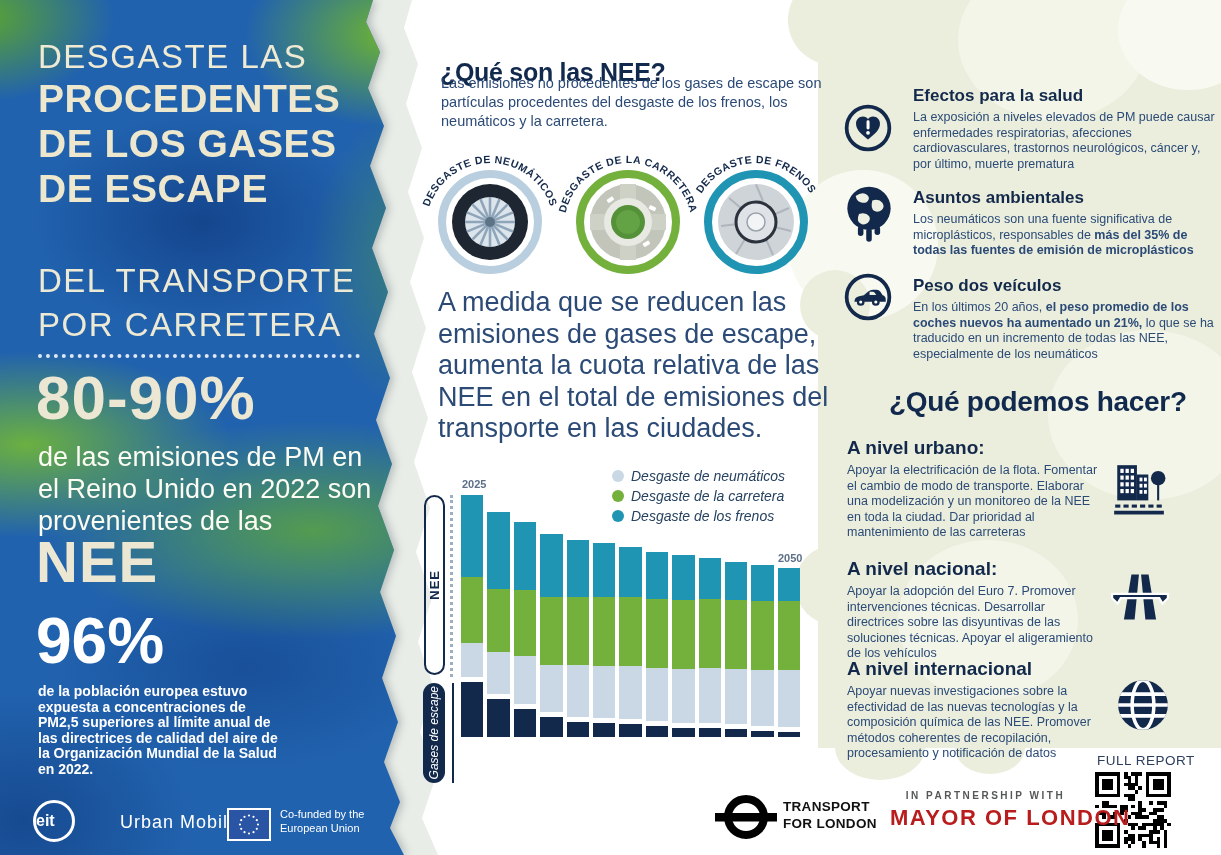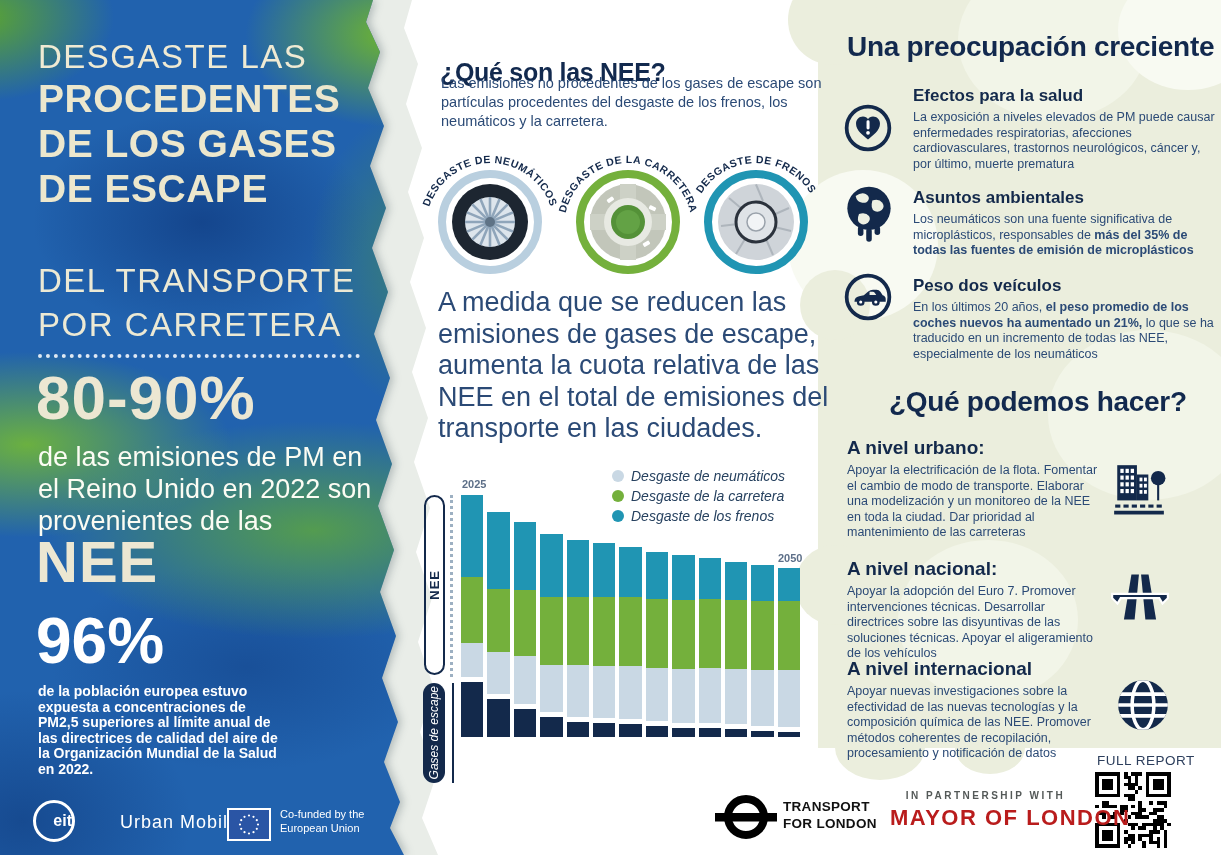--- a/index.html
+++ b/index.html
@@ -27,21 +27,21 @@
   .lp-title-thin{left:38px;font-weight:400;font-size:33px;letter-spacing:1.5px;color:#efead3;}
   .lp-title-bold{left:38px;top:76px;font-weight:800;font-size:39px;line-height:45px;letter-spacing:.5px;color:#ece7cd;}
   .lp-title-light{left:38px;font-weight:300;font-size:33px;letter-spacing:1.5px;color:#ece9d4;}
   .lp-dotted{left:38px;top:354px;width:322px;border-top:4px dotted rgba(255,255,255,.85);}
   .lp-stat1{left:36px;top:362px;font-weight:800;font-size:62px;letter-spacing:1px;color:#ece7d2;}
   .lp-stat1-text{left:38px;top:441px;width:335px;font-size:27px;line-height:32px;color:#fcfcf3;font-weight:300;}
   .lp-nee{left:36px;top:528px;font-weight:800;font-size:58px;letter-spacing:1px;color:#ece7d2;}
   .lp-stat2{left:36px;top:604px;font-weight:800;font-size:64px;color:#ffffff;}
   .lp-stat2-text{left:38px;top:684px;width:244px;font-weight:700;font-size:14px;line-height:15.5px;color:#ffffff;}
   .eit-logo{left:33px;top:800px;width:42px;height:42px;border:3px solid #fff;border-radius:50%;
-    display:flex;align-items:center;justify-content:flex-end;color:#fff;font-weight:700;font-size:16px;}
+    display:flex;align-items:center;justify-content:flex-start;color:#fff;font-weight:700;font-size:16px;}
   .eit-text{left:84px;top:812px;color:#fff;font-size:18px;font-weight:300;letter-spacing:1px;margin-left:36px;}
   .eu-flag{left:227px;top:808px;width:44px;height:33px;background:#2a55a5;border:2px solid #fff;
     display:flex;align-items:center;justify-content:center;}
   .eu-text{left:280px;top:807px;color:#fff;font-size:11px;line-height:14px;font-weight:400;width:90px;}
 
   
   .cream{left:818px;top:0;width:403px;height:748px;background:#ebeedd;overflow:visible;}
   .cloud{position:absolute;border-radius:50%;}
   .cloud.light{background:#f2f5e8;}
   .cloud.white{background:#f8faf2;}
@@ -331,21 +331,20 @@
 
   <div class="abs pill nee-pill">
     <span class="vtext">NEE</span>
   </div>
   <div class="abs nee-dots"></div>
   <div class="abs pill gas-pill">
     <span class="vtext">Gases de escape</span>
   </div>
   <div class="abs gas-line"></div>
 
-  <div class="abs h1 r-heading1">Una preocupación creciente</div>
 
   <svg class="abs" style="left:843px;top:103px;" width="50" height="50" viewBox="0 0 48 48">
     <circle cx="24" cy="24" r="20.5" fill="none" stroke="#13294b" stroke-width="3.6"></circle>
     <path d="M24 35 C19.5 31 12.5 26.5 12.5 19.8 C12.5 15.6 15.6 13 19.2 13 C21.3 13 23.1 14 24 15.6 C24.9 14 26.7 13 28.8 13 C32.4 13 35.5 15.6 35.5 19.8 C35.5 26.5 28.5 31 24 35 Z" fill="#13294b"></path>
     <rect x="22.6" y="16.5" width="2.9" height="9" rx="1.4" fill="#ffffff"></rect>
     <circle cx="24" cy="28.6" r="1.8" fill="#ffffff"></circle>
   </svg>
   <div class="abs concern-title" style="left:913px;top:86px;">Efectos para la salud</div>
   <div class="abs concern-text" style="left:913px;top:110px;width:304px;">
     <span>La exposición a niveles elevados de PM puede causar enfermedades respiratorias, afecciones cardiovasculares, trastornos neurológicos, cáncer y, por último, muerte prematura</span><b></b><span></span>

